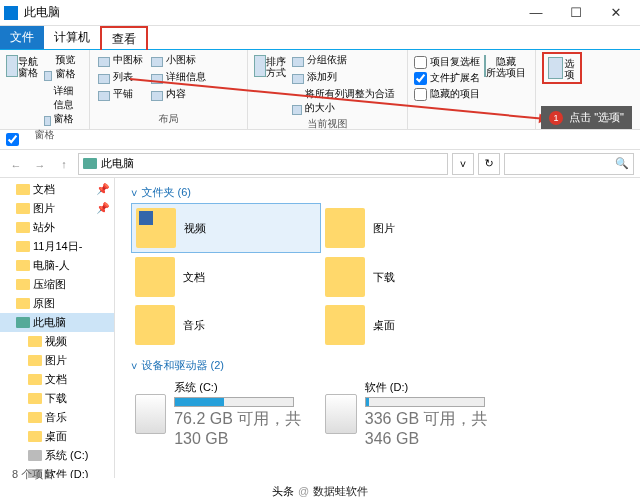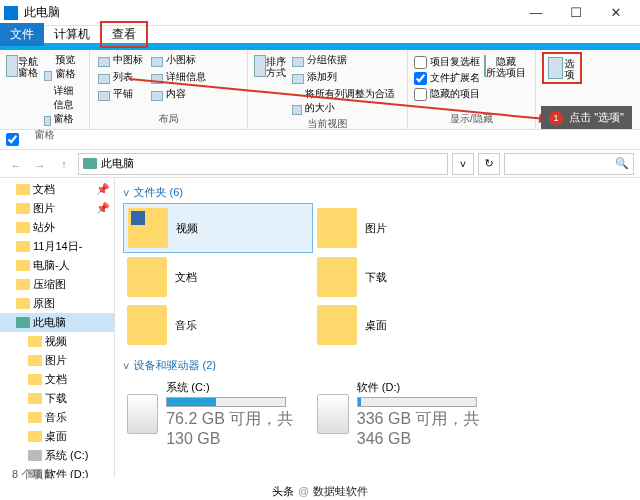--- a/index.html
+++ b/index.html
@@ -2,21 +2,21 @@
 <html><head>
 <meta charset="utf-8">
 <style>
 * { margin: 0; padding: 0; box-sizing: border-box; font-family: "Microsoft YaHei", sans-serif; }
 body { width: 640px; height: 500px; background: #fff; font-size: 11px; overflow: hidden; position: relative; }
 .titlebar { height: 26px; display: flex; align-items: center; padding: 0 4px; border-bottom: 1px solid #e0e0e0; }
 .titlebar .icon { width: 14px; height: 14px; background: #0078d7; margin-right: 6px; }
 .titlebar .title { flex: 1; font-size: 12px; }
 .winbtns { display: flex; }
 .winbtn { width: 40px; height: 26px; display: flex; align-items: center; justify-content: center; font-size: 13px; color: #333; }
-.menubar { height: 24px; display: flex; align-items: center; border-bottom: 7px solid #0ea5e9; }
+.menubar { height: 24px; display: flex; align-items: flex-start; border-bottom: 1px solid #0ea5e9; }
 .mtab { padding: 3px 10px; font-size: 12px; }
 .mtab.file { background: #1979ca; color: #fff; }
 .mtab.view { border: 2px solid #d9362a; }
 .ribbon { height: 80px; display: flex; border-bottom: 1px solid #e0e0e0; position: relative; background: #fafafa; }
 .rgroup { border-right: 1px solid #e0e0e0; padding: 2px 6px; display: flex; flex-direction: column; }
 .rg-body { flex: 1; display: flex; align-items: flex-start; gap: 4px; }
 .rg-label { text-align: center; font-size: 10px; color: #555; padding: 1px 0; }
 .bigbtn { display: flex; flex-direction: row; align-items: center; width: 40px; padding-top: 2px; }
 .bigbtn .ic { width: 22px; height: 22px; background: #d0e0f0; border: 1px solid #7aa; }
 .bigbtn .lb { font-size: 10px; margin-top: 2px; text-align: center; line-height: 11px; }
@@ -29,21 +29,21 @@
 .arrow { position: absolute; top: 28px; left: 130px; width: 418px; height: 2px; background: #d9362a; transform: rotate(5.5deg); transform-origin: left; }
 .arrow::after { content: ""; position: absolute; right: -6px; top: -4px; border: 5px solid transparent; border-left: 8px solid #d9362a; }
 .tooltip { position: absolute; right: 8px; top: 106px; background: #5a5a5a; color: #fff; padding: 4px 8px; font-size: 11px; display: flex; align-items: center; gap: 6px; }
 .tnum { background: #d9362a; color: #fff; width: 14px; height: 14px; border-radius: 50%; display: flex; align-items: center; justify-content: center; font-size: 9px; }
 .checkrow { height: 20px; border-bottom: 1px solid #e0e0e0; display: flex; align-items: center; padding: 0 6px; }
 .addrbar { height: 28px; display: flex; align-items: center; gap: 4px; padding: 2px 6px; border-bottom: 1px solid #e0e0e0; }
 .navarr { width: 20px; height: 20px; display: flex; align-items: center; justify-content: center; color: #888; }
 .addrbox { flex: 1; border: 1px solid #ccc; height: 22px; display: flex; align-items: center; padding: 0 4px; gap: 4px; font-size: 11px; }
 .refbtn, .addrdown { width: 22px; height: 22px; border: 1px solid #ccc; display: flex; align-items: center; justify-content: center; }
 .searchbox { width: 130px; border: 1px solid #ccc; height: 22px; display: flex; align-items: center; justify-content: flex-end; padding: 0 4px; color: #888; }
-.main { display: flex; height: 300px; }
+.main { display: flex; height: 300px; gap: 8px; }
 .tree { width: 115px; border-right: 1px solid #e0e0e0; overflow: hidden; padding: 2px 0; }
 .tnode { display: flex; align-items: center; gap: 3px; padding: 2px 4px 2px 16px; font-size: 11px; }
 .tnode.sel { background: #cce4f7; }
 .tnode.l2 { padding-left: 28px; }
 .fic { width: 14px; height: 11px; background: #ffd86b; border-radius: 1px; }
 .fic.pc { background: #5a9; }
 .fic.dr { background: #bbb; }
 .content { flex: 1; overflow: hidden; padding: 4px 8px; }
 .sect { margin-bottom: 6px; }
 .sect-h { color: #1a6fb5; font-size: 11px; padding: 3px 0; display: flex; align-items: center; gap: 4px; }
@@ -173,21 +173,20 @@
             <input type="checkbox" style="">
             <span>隐藏的项目</span>
           </label>
       </div>
       <div class="bigbtn">
         <div class="ic"></div>
         <div class="lb" style="white-space:pre">隐藏
 所选项目</div>
       </div>
     </div>
-    <div class="rg-label">显示/隐藏</div>
   </div>
   <div class="rgroup" style="border:0;width:50px">
     <div class="rg-body">
       <div class="bigbtn optbtn">
         <div class="ic"></div>
         <div class="lb">选项</div>
       </div>
     </div>
   </div>
 </div>

